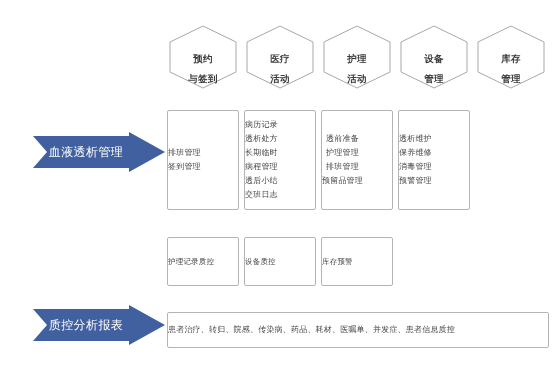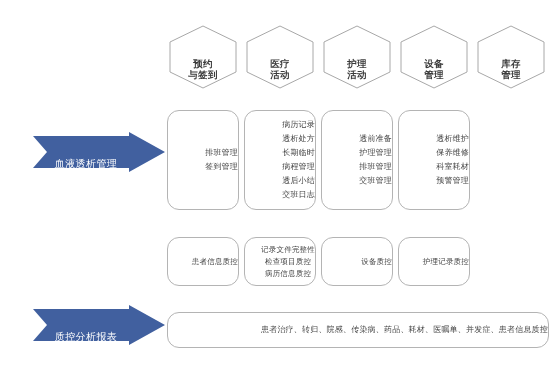--- a/index.html
+++ b/index.html
@@ -39,37 +39,37 @@
   }
   .hex svg {
     position: absolute;
     left: 0; top: 0;
     width: 72px; height: 66px;
   }
   .hex-label {
     position: relative;
     z-index: 2;
     font-size: 9.5px;
-    line-height: 11px;
+    line-height: 20px;
     color: #3b3b3b;
     text-align: center;
     font-weight: 700;
     letter-spacing: 0.3px;
     white-space: pre-line;
     margin-top: 24px;
   }
 
   
   .box {
     border: 1px solid #b4b4b4;
-    border-radius: 12px;
+    border-radius: 2px;
     background: #ffffff;
     display: flex;
     align-items: center;
-    justify-content: flex-end;
+    justify-content: flex-start;
     text-align: center;
   }
   .box-lines {
     font-size: 8px;
     line-height: 14px;
     color: #444444;
     white-space: pre-line;
     letter-spacing: 0.2px;
   }
 
@@ -111,27 +111,27 @@
 
   
   .arrow {
     position: absolute;
     width: 132px;
     height: 40px;
   }
   .arrow svg { display: block; width: 132px; height: 40px; }
   .arrow-label {
     position: absolute;
-    left: 0; top: 12px;
+    left: 0; top: 0;
     width: 132px; height: 40px;
     display: flex;
     align-items: center;
     justify-content: center;
     padding-right: 26px;
-    font-size: 10px;
+    font-size: 12px;
     color: #ffffff;
     letter-spacing: 0.4px;
     font-weight: 400;
     pointer-events: none;
   }
   #arrow-1 { left: 33px; top: 132px; }
   #arrow-2 { left: 33px; top: 239px; }
   #arrow-3 { left: 33px; top: 305px; }
 </style>
 </head>
@@ -194,45 +194,40 @@
 透析处方
 长期临时
 病程管理
 透后小结
 交班日志</span>
     </div>
     <div class="box">
       <span class="box-lines">透前准备
 护理管理
 排班管理
-交班管理</span>
+预留品管理</span>
     </div>
     <div class="box">
       <span class="box-lines">透析维护
 保养维修
-科室耗材
+消毒管理
 预警管理</span>
     </div>
   </div>
 
 
   <div class="row2">
     <div class="box">
-      <span class="box-lines">患者信息质控</span>
-    </div>
-    <div class="box">
-      <span class="box-lines">记录文件完整性
-检查项目质控
-病历信息质控</span>
+      <span class="box-lines">护理记录质控</span>
     </div>
     <div class="box">
       <span class="box-lines">设备质控</span>
     </div>
     <div class="box">
-      <span class="box-lines">护理记录质控</span>
+      <span class="box-lines">库存预警</span>
     </div>
   </div>
 
   <div class="arrow" id="arrow-3">
     <svg viewBox="0 0 132 40">
       <polygon points="0,4 14,20 0,36 96,36 96,40 132,20 96,0 96,4" fill="#41609f"></polygon>
     </svg>
     <span class="arrow-label">质控分析报表</span>
   </div>
 

